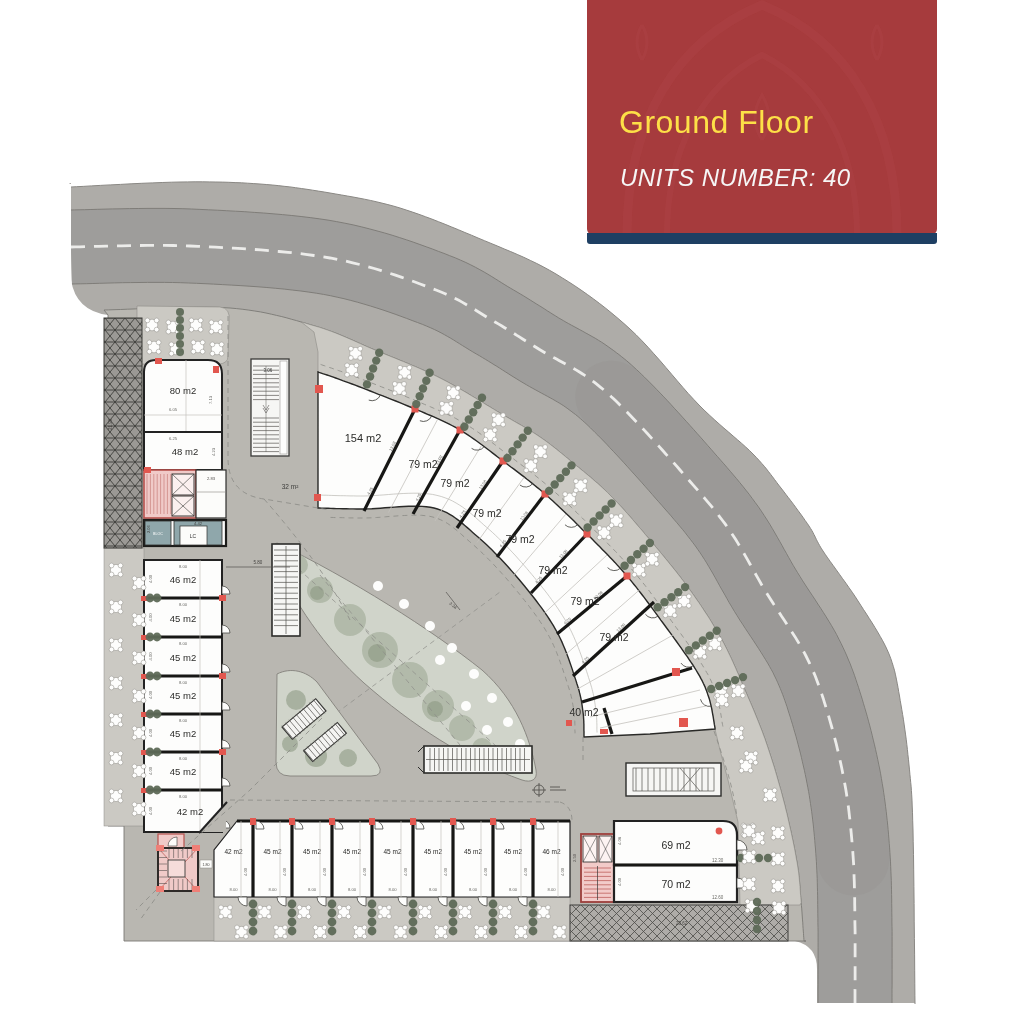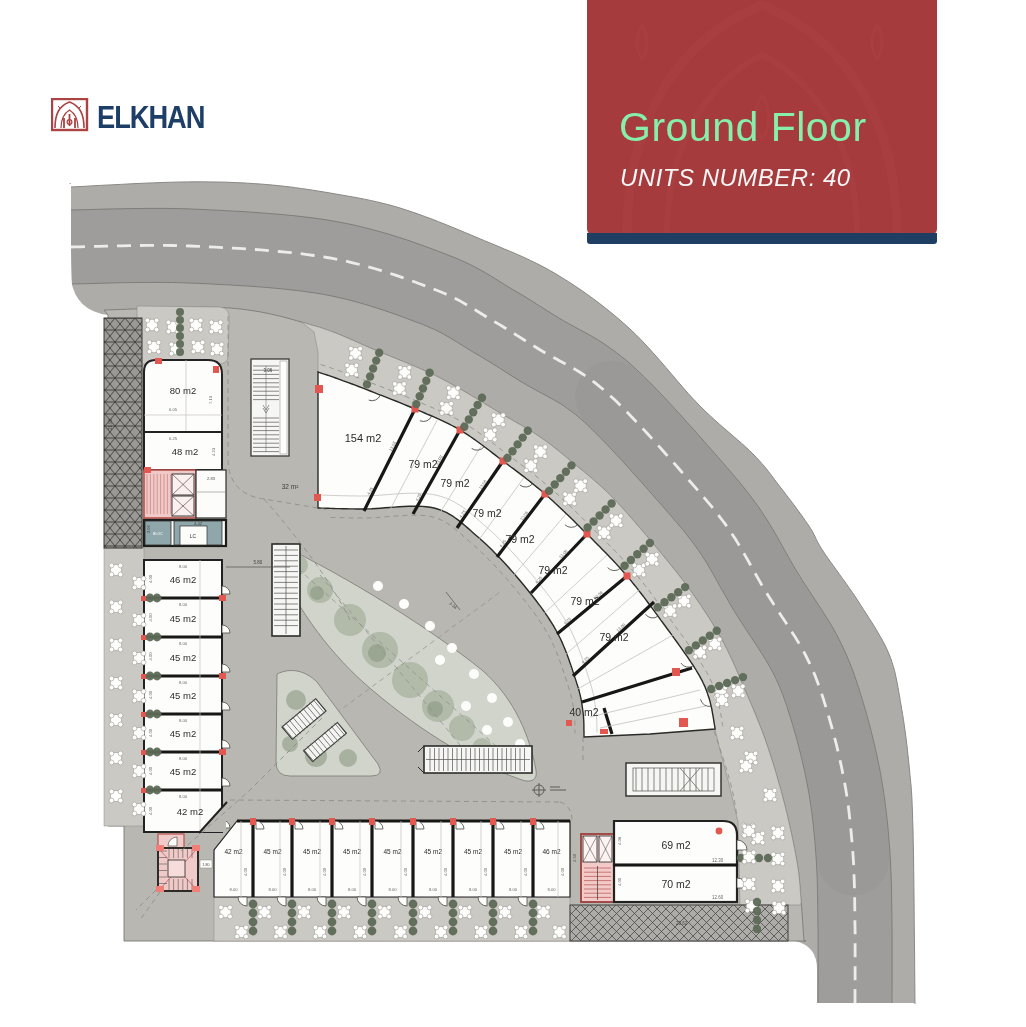--- a/index.html
+++ b/index.html
@@ -1305,42 +1305,29 @@
       </g>
 
 <g fill="#5e6b58" opacity="0.95">
         <circle cx="757.0" cy="902.0" r="4.2"></circle>
         <circle cx="757.0" cy="911.0" r="4.2"></circle>
         <circle cx="757.0" cy="920.0" r="4.2"></circle>
         <circle cx="757.0" cy="929.0" r="4.2"></circle>
       </g>
 </svg>
 
-<div style="position:absolute;left:51px;top:98px;width:300px;height:40px;">
-      <svg width="300" height="40" viewBox="0 0 300 40" style="position:absolute;left:0;top:0;">
-        <g>
-          <rect x="1" y="1" width="35" height="31" fill="none" stroke="#ab4244" stroke-width="2.4"></rect>
-          <path d="M4,30 C4,16 8,8 18.5,4 C29,8 33,16 33,30" fill="none" stroke="#ab4244" stroke-width="1.6"></path>
-          <path d="M10,30 C10,22 12,16 18.5,12 C25,16 27,22 27,30" fill="none" stroke="#ab4244" stroke-width="1.2"></path>
-          <path d="M13,30 L13,20 M18.5,28 L18.5,16 M24,30 L24,20" stroke="#ab4244" stroke-width="1.8"></path>
-          <circle cx="18.5" cy="24" r="2.4" fill="none" stroke="#ab4244" stroke-width="1.2"></circle>
-          <path d="M7,8 l2,2 M30,8 l-2,2" stroke="#ab4244" stroke-width="1"></path>
-        </g>
-      </svg>
-      <div style="position:absolute;left:46px;top:2px;font-size:31px;font-weight:bold;color:#1d3e66;letter-spacing:-1.2px;transform:scaleX(0.88);transform-origin:left;">ELKHAN</div>
-    </div>
 
 <div style="position:absolute;left:587px;top:0;width:350px;height:245px;">
       <div style="position:absolute;left:0;top:0;width:350px;height:235px;background:#a63b3d;border-radius:0 0 6px 6px;overflow:hidden;">
         <svg width="350" height="235" viewBox="0 0 350 235" style="position:absolute;left:0;top:0;">
           <g fill="none" stroke="#aa4042" opacity="0.9">
             <path d="M40,235 C40,120 90,40 175,5 C260,40 310,120 310,235" stroke-width="9"></path>
             <path d="M80,235 C80,150 115,85 175,55 C235,85 270,150 270,235" stroke-width="6"></path>
             <path d="M55,60 q10,-18 0,-35 M55,60 q-10,-18 0,-35" stroke-width="3"></path>
             <path d="M290,60 q10,-18 0,-35 M290,60 q-10,-18 0,-35" stroke-width="3"></path>
             <path d="M175,140 q14,-22 0,-45 q-14,23 0,45" stroke-width="3"></path>
           </g>
         </svg>
-        <div style="position:absolute;left:32px;top:104px;font-size:41px;color:#86efac;font-weight:400;letter-spacing:0.5px;">Ground Floor</div>
+        <div style="position:absolute;left:32px;top:104px;font-size:32px;color:#fde047;font-weight:400;letter-spacing:0.5px;">Ground Floor</div>
         <div style="position:absolute;left:33px;top:164px;font-size:24px;color:#f6f6f6;letter-spacing:0.5px;font-style:italic;">UNITS NUMBER: 40</div>
       </div>
       <div style="position:absolute;left:0;top:233px;width:350px;height:11px;background:#1e3f63;border-radius:0 0 3px 3px;"></div>
     </div>
 </div>
 </body></html>

